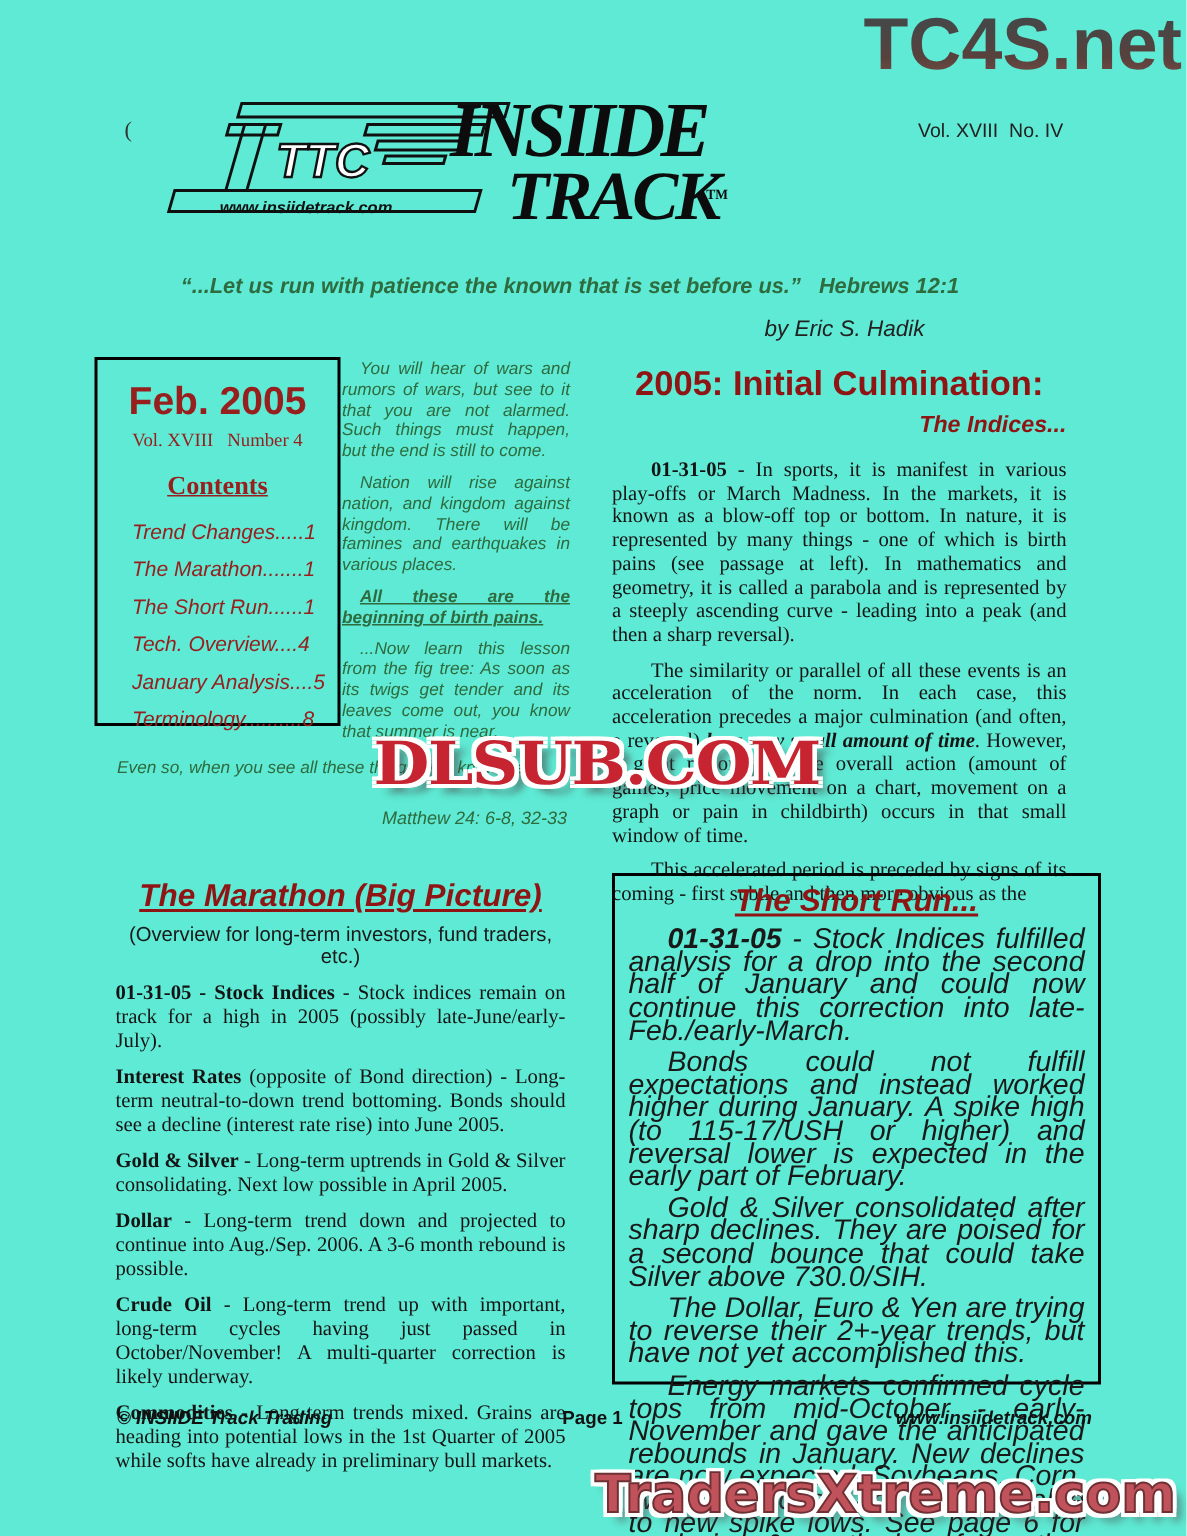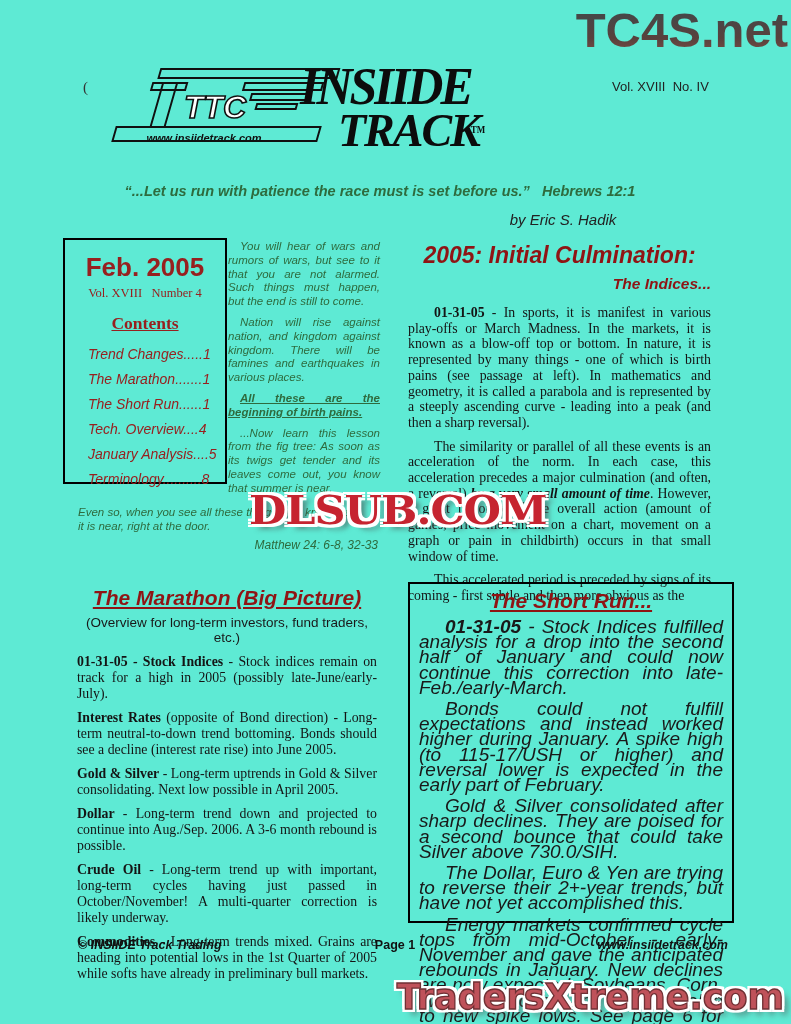--- a/index.html
+++ b/index.html
@@ -73,21 +73,21 @@
   .scripture-col p {
     font-style:italic; font-size:11.5px; line-height:13.8px; text-align:justify;
     text-indent:12px; margin-bottom:7px;
   }
   .scripture-bold { font-weight:bold; text-decoration:underline; text-indent:12px; }
   .scripture-even { left:78px; top:506px; width:300px; color:#2e6b3e; font-style:italic; font-size:11.5px; line-height:13.5px; }
   .scripture-cite { left:226px; top:538px; width:152px; text-align:right; color:#2e6b3e; font-style:italic; font-size:12px; }
 
   
   .feature-col { left:408px; top:242px; width:303px; }
-  .feature-title { text-align:center; color:#8f1414; font-weight:bold; font-style:italic; font-size:23px; line-height:27px; letter-spacing:0; }
+  .feature-title { text-align:center; color:#8f1414; font-weight:bold; font-size:23px; line-height:27px; letter-spacing:0; }
   .feature-sub { text-align:right; color:#8f1414; font-weight:bold; font-style:italic; font-size:15.5px; margin-top:6px; }
   .feature-body { margin-top:12px; }
   .feature-body p {
     font-family:"Liberation Serif",serif; font-size:13.8px; line-height:15.7px;
     text-align:justify; text-indent:26px; margin-bottom:8px; color:#141414;
   }
 
   
   .marathon-col { left:77px; top:586px; width:300px; }
   .marathon-title { text-align:center; color:#8f1414; font-weight:bold; font-style:italic; font-size:21px; }
@@ -138,21 +138,21 @@
       <polygon points="6,61 210,61 210,75 6,75"></polygon>
     </g>
     <text x="78" y="52" font-family="Liberation Sans, sans-serif" font-style="italic" font-weight="bold" font-size="32" fill="#ffffff" stroke="#101010" stroke-width="1.6">TTC</text>
     <text x="98" y="76" text-anchor="middle" font-family="Liberation Sans, sans-serif" font-style="italic" font-weight="bold" font-size="11" fill="#101010">www.insiidetrack.com</text>
   </svg>
 
   <div class="abs logo-insiide"><span>INSIIDE</span><span class="logo-tm">TM</span></div>
   <div class="abs logo-track">TRACK</div>
 
   <div class="abs vol-line">Vol. XVIII  No. IV</div>
-  <div class="abs quote">“...Let us run with patience the race must is set before us.”   Hebrews 12:1</div>
+  <div class="abs quote">“...Let us run with patience the known that is set before us.”   Hebrews 12:1</div>
   <div class="abs byline">by Eric S. Hadik</div>
 
   <div class="abs contents-box">
     <div class="contents-issue">Feb. 2005</div>
     <div class="contents-vol">Vol. XVIII   Number 4</div>
     <div><span class="contents-title">Contents</span></div>
     <div class="contents-items">
       <div>Trend Changes.....1</div>
       <div>The Marathon.......1</div>
       <div>The Short Run......1</div>
@@ -163,21 +163,20 @@
   </div>
 
   <div class="abs scripture-col">
     <p>You will hear of wars and rumors of wars, but see to it that you are not alarmed. Such things must happen, but the end is still to come.</p>
     <p>Nation will rise against nation, and kingdom against kingdom.  There will be famines and earthquakes in various places.</p>
     <p class="scripture-bold">All these are the beginning of birth pains.</p>
     <p>...Now learn this lesson from the fig tree: As soon as its twigs get tender and its leaves come out, you know that summer is near.</p>
   </div>
   <div class="abs scripture-even">
     <span style="display:block">Even so, when you see all these things, you know that</span>
-    <span style="display:block">it is near, right at the door.</span>
   </div>
   <div class="abs scripture-cite">Matthew 24: 6-8, 32-33</div>
 
   <div class="abs feature-col">
     <div class="feature-title">2005: Initial Culmination:</div>
     <div class="feature-sub">The Indices...</div>
     <div class="feature-body">
       <p><b class="lead">01-31-05</b><span> - In sports, it is manifest in various play-offs or March Madness.  In the markets, it is known as a blow-off top or bottom.  In nature, it is represented by many things - one of which is birth pains (see passage at left).  In mathematics and geometry, it is called a parabola and is represented by a steeply ascending curve - leading into a peak (and then a sharp reversal).</span></p>
       <p><span>The similarity or parallel of all these events is an acceleration of the norm.  In each case, this acceleration precedes a major culmination (and often, a reversal) </span><b><i>by a very small amount of time</i></b><span>.  However, a great majority of the overall action (amount of games, price movement on a chart, movement on a graph or pain in childbirth) occurs in that small window of time.</span></p>
       <p>This accelerated period is preceded by signs of its coming - first subtle and then more obvious as the</p>

